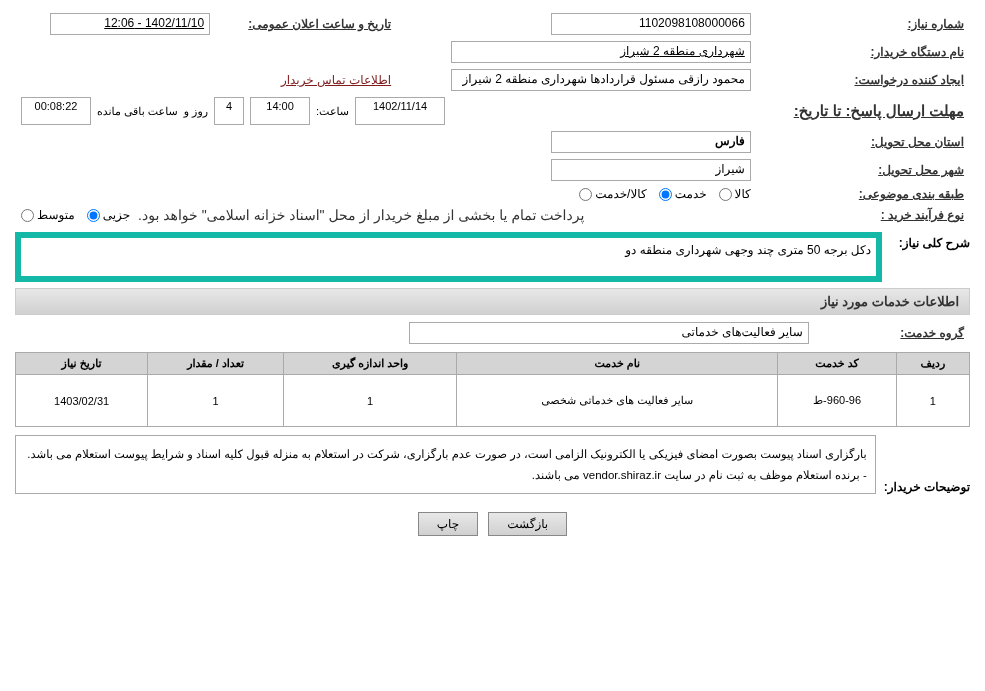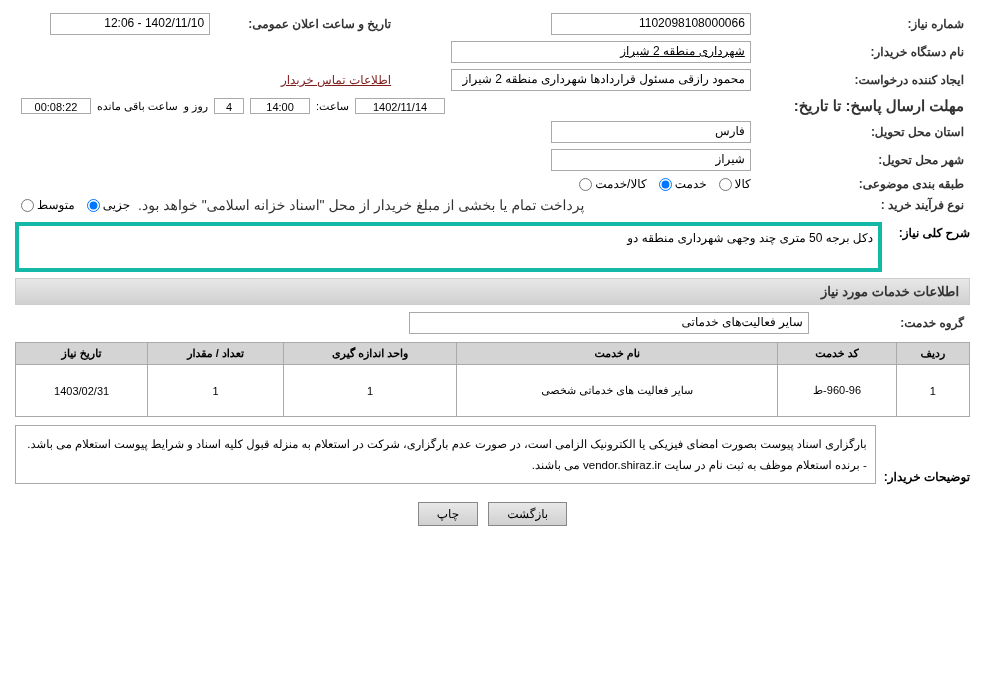--- a/index.html
+++ b/index.html
@@ -35,20 +35,21 @@
       padding: 3px 6px;
       vertical-align: middle;
     }
     .label-cell {
       color: #333;
       font-weight: bold;
       white-space: nowrap;
       text-align: right;
       width: auto;
       min-width: 120px;
+      text-decoration: underline;
     }
     .value-cell {
       text-align: right;
     }
     .input-box {
       border: 1px solid #aaa;
       background: #fff;
       padding: 2px 5px;
       display: inline-block;
       min-width: 160px;
@@ -79,32 +80,32 @@
     .datetime-row {
       display: flex;
       align-items: center;
       gap: 6px;
       flex-direction: row-reverse;
     }
     .small-input {
       border: 1px solid #aaa;
       background: #fff;
       padding: 2px 4px;
-      height: 16px;
+      height: 28px;
       text-align: center;
     }
     .remaining-time {
       display: flex;
       align-items: center;
       gap: 6px;
       font-size: 11px;
       flex-direction: row-reverse;
     }
     .description-box {
-      border: 4px solid #14b8a6;
+      border: 6px solid #14b8a6;
       background: #fff;
       padding: 5px;
       min-height: 50px;
       width: 100%;
       text-align: right;
       direction: rtl;
     }
     .services-table {
       width: 100%;
       border-collapse: collapse;
@@ -178,21 +179,21 @@
 
       <tbody>
           <tr>
         <td class="label-cell">شماره نیاز:</td>
         <td class="value-cell">
           <div class="input-box" style="min-width:200px;">1102098108000066</div>
         </td>
         <td style="width:30px;"></td>
         <td class="label-cell">تاریخ و ساعت اعلان عمومی:</td>
         <td class="value-cell">
-          <div class="input-box" style="min-width:160px;">1402/11/10 - 12:06</div>
+          <div class="input-box" style="min-width:160px;text-decoration:underline;">1402/11/10 - 12:06</div>
         </td>
       </tr>
 
       <tr>
         <td class="label-cell">نام دستگاه خریدار:</td>
         <td class="value-cell" colspan="4">
           <div class="input-box input-box-wide" style="min-width:300px;">شهرداری منطقه 2 شیراز</div>
         </td>
       </tr>
 
@@ -219,21 +220,21 @@
               <span>ساعت:</span>
               <div class="small-input" style="min-width:90px;">1402/11/14</div>
             </div>
           </div>
         </td>
       </tr>
 
       <tr>
         <td class="label-cell">استان محل تحویل:</td>
         <td class="value-cell" colspan="4">
-          <div class="input-box" style="min-width:200px;">فارس</div>
+          <div class="input-box" style="min-width:200px;font-weight:bold;">فارس</div>
         </td>
       </tr>
 
       <tr>
         <td class="label-cell">شهر محل تحویل:</td>
         <td class="value-cell" colspan="4">
           <div class="input-box" style="min-width:200px;">شیراز</div>
         </td>
       </tr>
 

